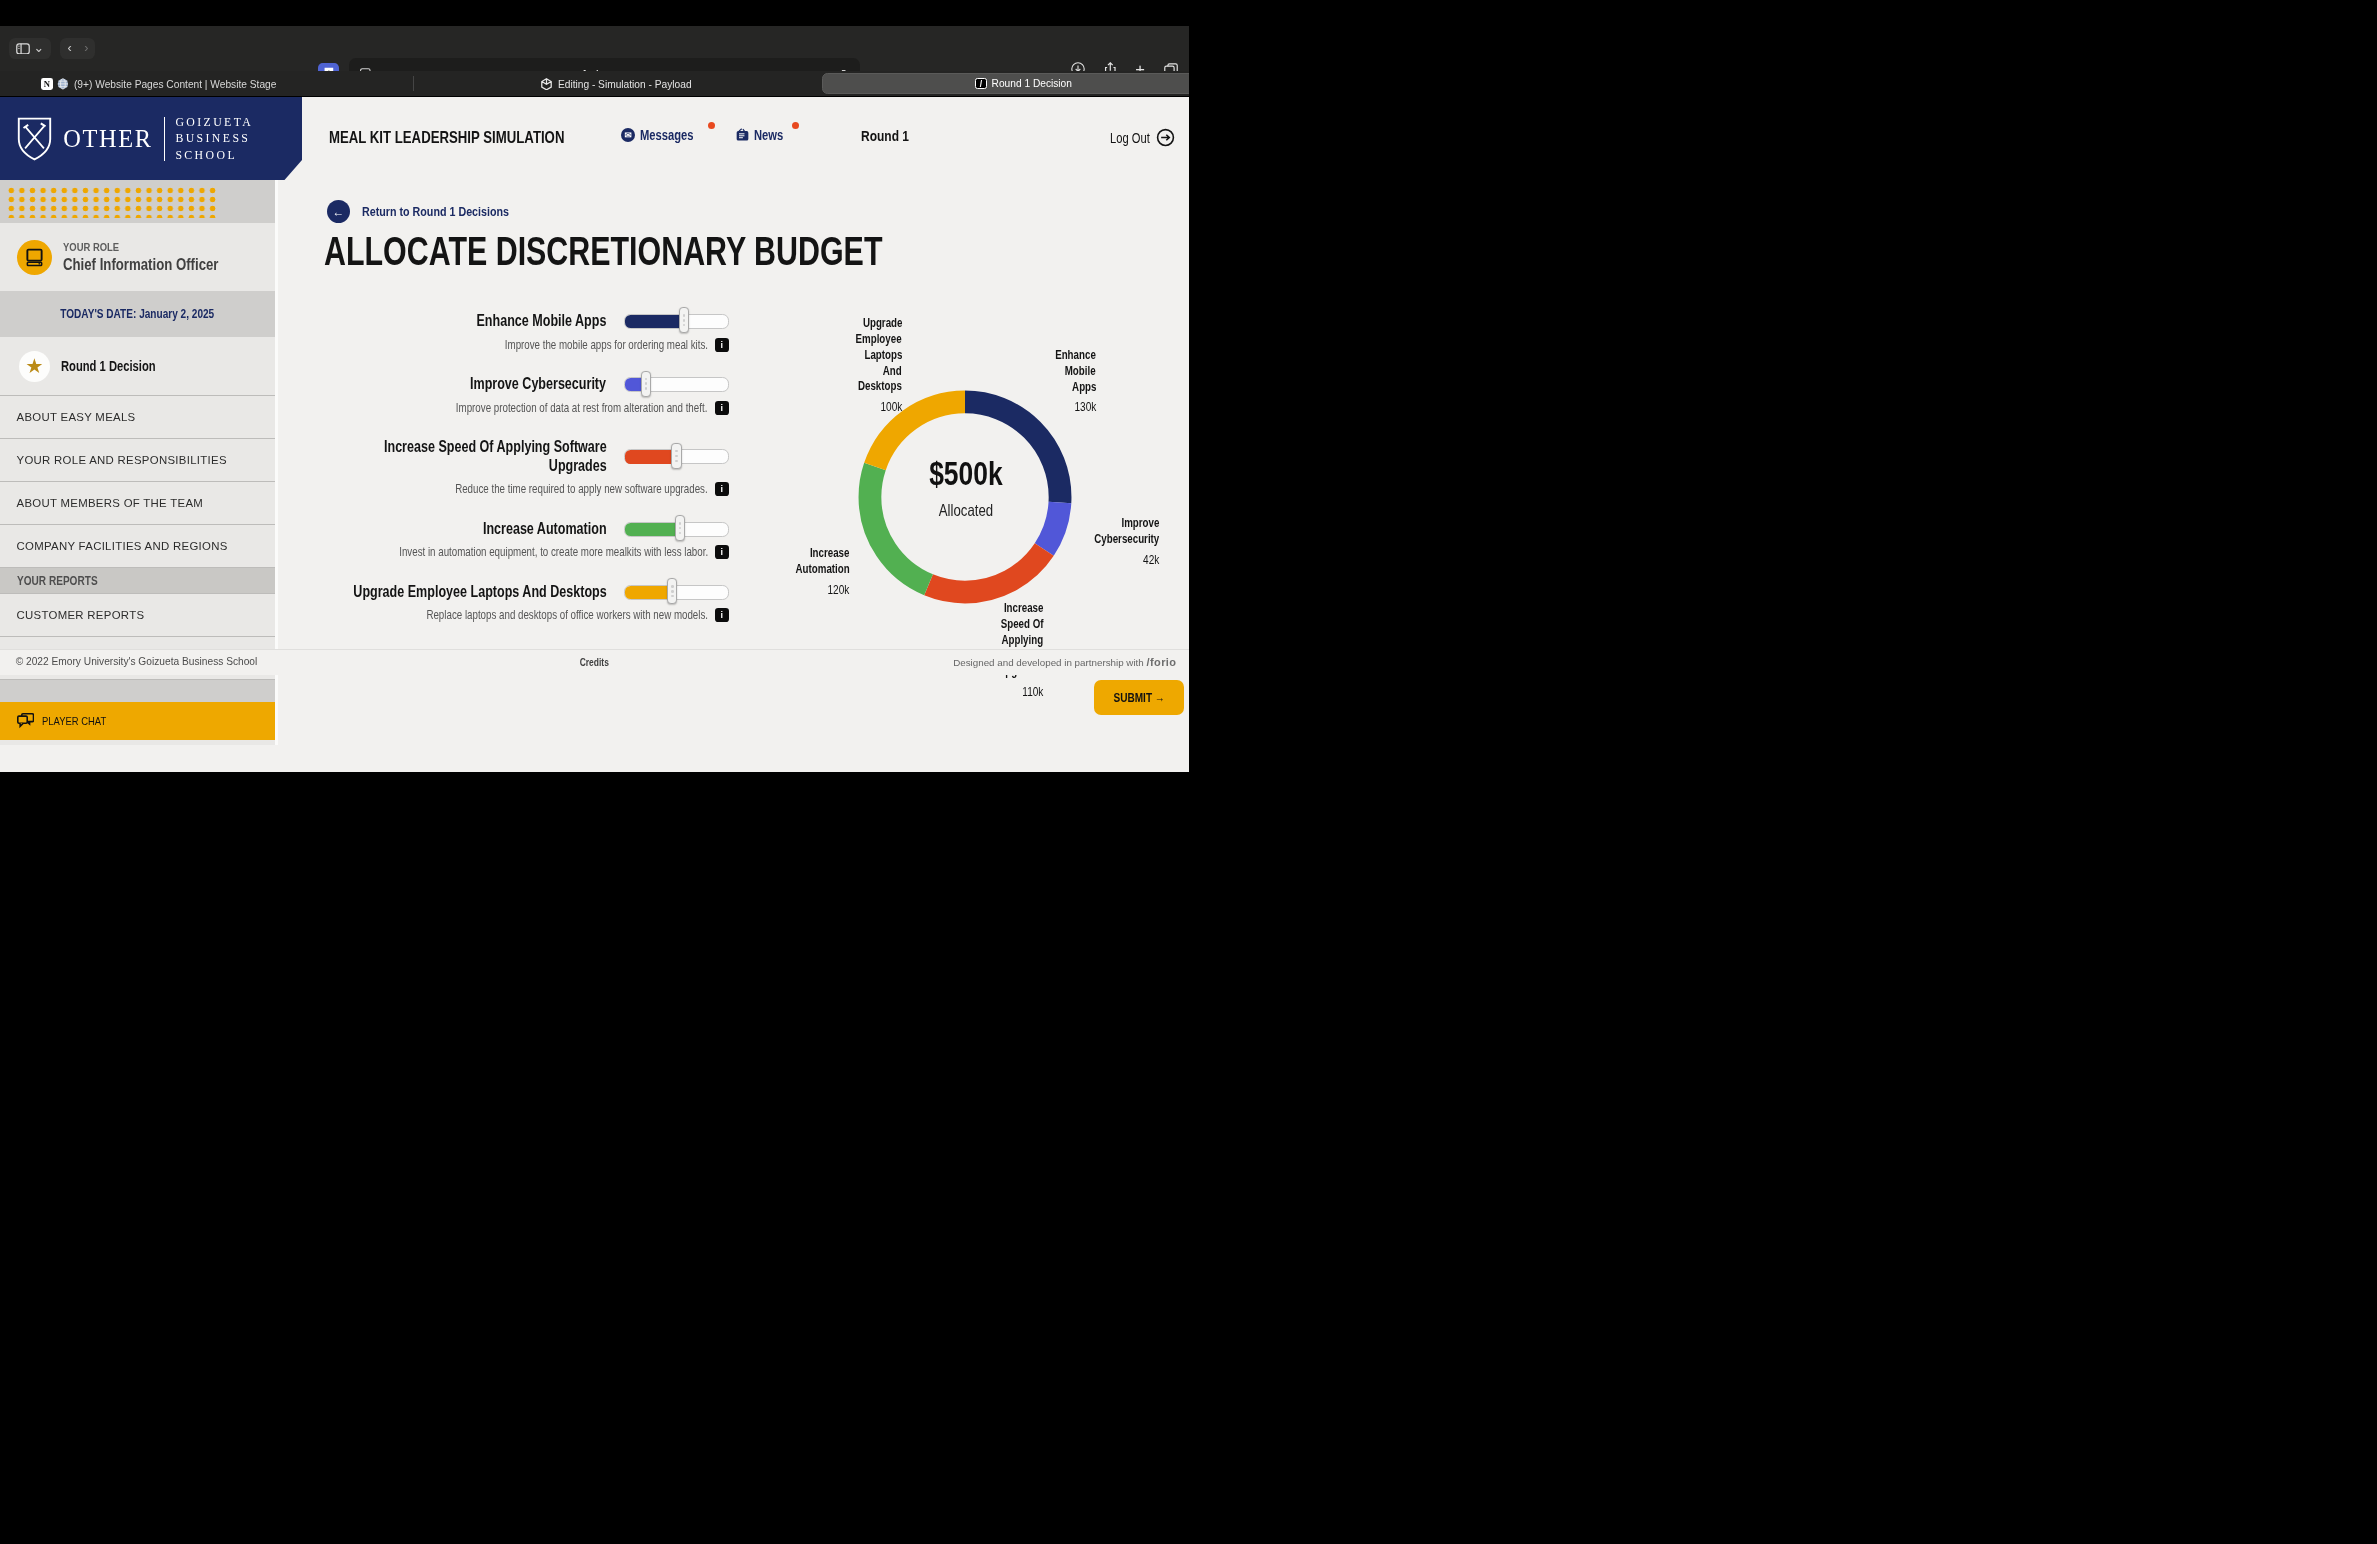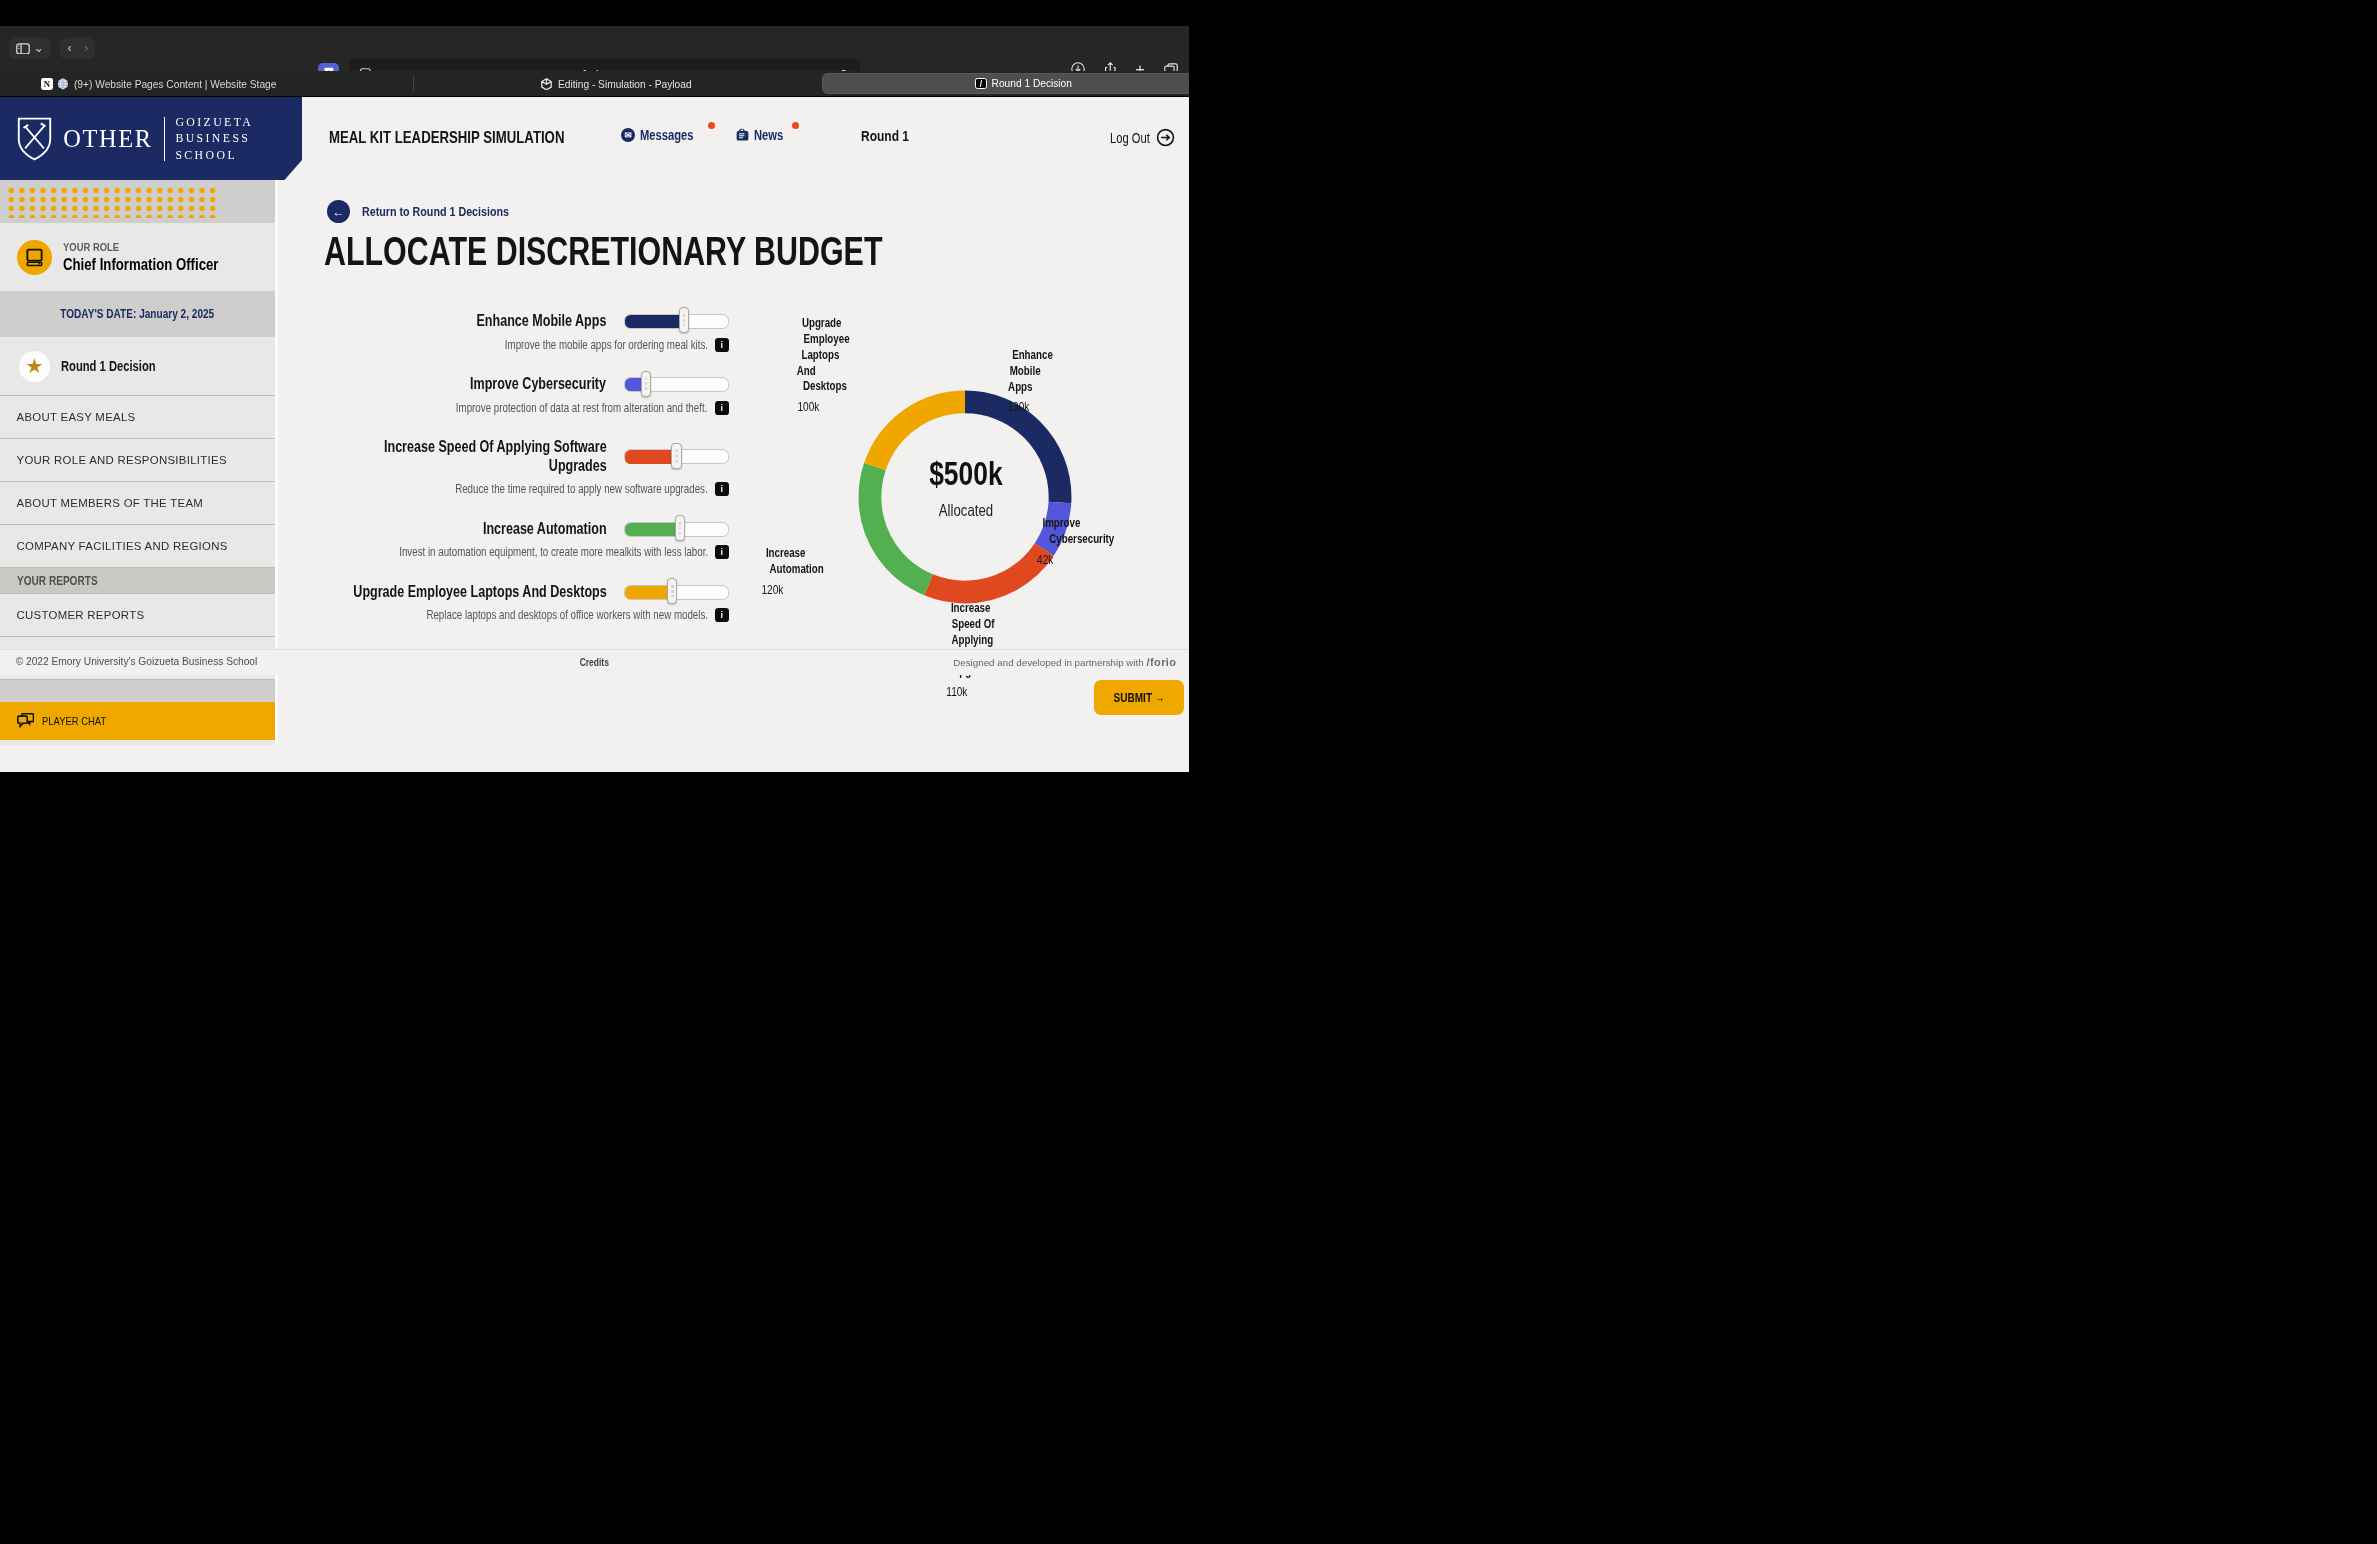--- a/index.html
+++ b/index.html
@@ -50,21 +50,21 @@
 
   
   .sidebar { position:absolute; left:0; top:83px; width:278px; height:565px; background:#e9e8e6; border-right:3.1px solid #fbfbfa; }
   .sb-dots { height:43px; background:#cfcecc; position:relative; }
   .sb-dots .dots { position:absolute; left:6.3px; top:5.5px; width:211px; height:32px;
      background-image:radial-gradient(circle, #efa700 2.5px, rgba(0,0,0,0) 3.1px);
      background-size:10.6px 9px; }
   .sb-role { height:68px; display:flex; align-items:center; }
   .role-circ { width:35px; height:35px; border-radius:50%; background:#efa700; margin:0 11px 0 16.5px; display:flex; align-items:center; justify-content:center; }
   .role-head { font-size:11.8px; font-weight:bold; color:#5c5c5c; }
-  .role-name { font-size:16.5px; font-weight:bold; color:#000000; margin-top:1.6px; }
+  .role-name { font-size:16.5px; font-weight:bold; color:#404040; margin-top:1.6px; }
   .sb-date { height:46px; background:#cfcecc; display:flex; align-items:center; justify-content:center; color:#1b2a63; font-weight:bold; font-size:12.6px; }
   .sb-round { height:58px; display:flex; align-items:center; }
   .star-circ { width:31px; height:31px; border-radius:50%; background:#fdfdfc; margin:0 11px 0 19px; display:flex; align-items:center; justify-content:center; color:#bb8b17; font-size:20.4px; }
   .sb-round .lbl { font-size:14px; font-weight:bold; color:#141414; }
   .sb-item { height:43px; display:flex; align-items:center; padding-left:16.5px; border-top:0.8px solid #bdbcba; font-size:11.4px; color:#2c2c2c; letter-spacing:0.3px; cursor:pointer; }
   .sb-reports-head { height:26px; background:#c9c8c5; border-top:0.8px solid #bdbcba; display:flex; align-items:center; padding-left:16.5px; font-size:12.6px; font-weight:bold; color:#4e4e4e; }
   .sb-gap { height:23px; background:#cfcecc; border-top:0.8px solid #bdbcba; }
   .sb-chat { height:38px; background:#eea800; display:flex; align-items:center; gap:7.9px; padding-left:16.5px; font-size:11.8px; color:#111; cursor:pointer; }
 
   
@@ -86,21 +86,21 @@
   .srow-desc { display:flex; align-items:center; justify-content:flex-end; gap:7px; margin-top:7px; }
   .desc-txt { font-size:12.2px; color:#555; }
   .info-ic { width:14px; height:14px; background:#0c0c0c; border-radius:3.1px; color:#fff; font-size:9px; font-weight:bold; display:flex; align-items:center; justify-content:center; cursor:pointer; flex:none; }
 
   
   .chart { position:absolute; left:474px; top:122px; width:434px; height:425px; }
   .donut-svg { position:absolute; left:100px; top:85px; }
   .donut-center { position:absolute; left:116px; top:153px; width:189px; text-align:center; }
   .donut-total { font-size:33px; font-weight:bold; color:#111; }
   .donut-sub { font-size:16.5px; color:#222; margin-top:7.9px; }
-  .clabel { position:absolute; font-size:12.2px; font-weight:bold; color:#141414; line-height:1.3; }
+  .clabel { position:absolute; text-align:right; font-size:12.2px; font-weight:bold; color:#141414; line-height:1.3; }
   .clabel .val { font-weight:normal; margin-top:3.9px; font-size:12.6px; }
   .cl-0 { left:247px; top:46px;  width:94px; }
   .cl-1 { left:278px; top:214px; width:126px; }
   .cl-2 { left:186px; top:299px; width:102px; }
   .cl-3 { left:0.8px;   top:244px; width:94px; }
   .cl-4 { left:37px;  top:14px;  width:110px; }
 
   .submit-btn { position:absolute; left:813px; top:500px; width:90px; height:35px; background:#eea800; border:none; border-radius:7px; font-family:"Liberation Sans",sans-serif; font-size:12.6px; font-weight:bold; color:#111; cursor:pointer; }
 
   

